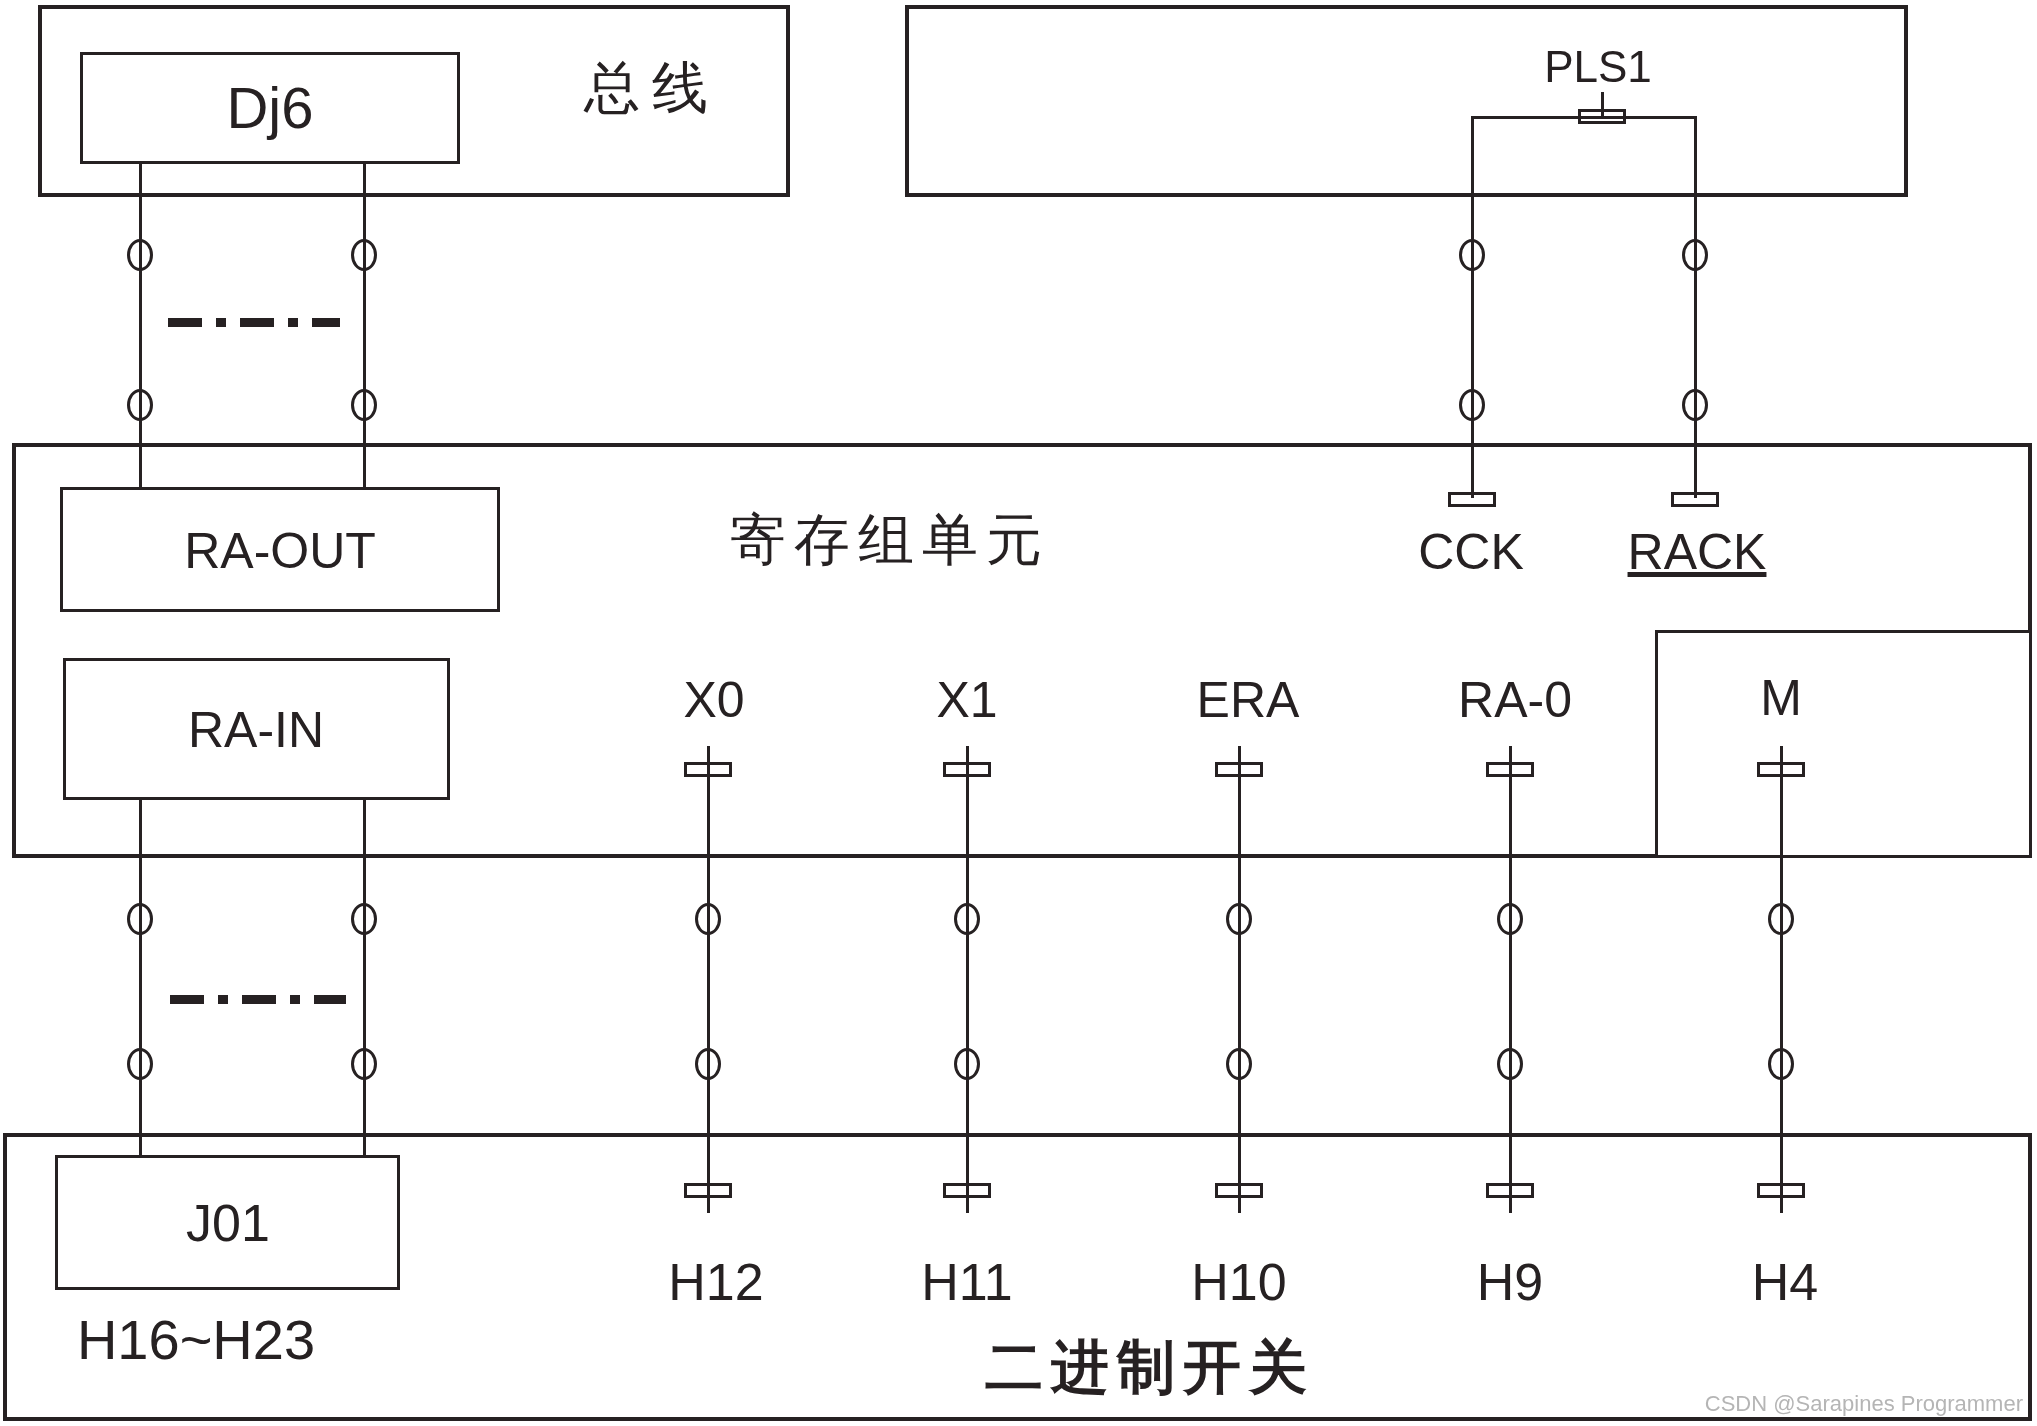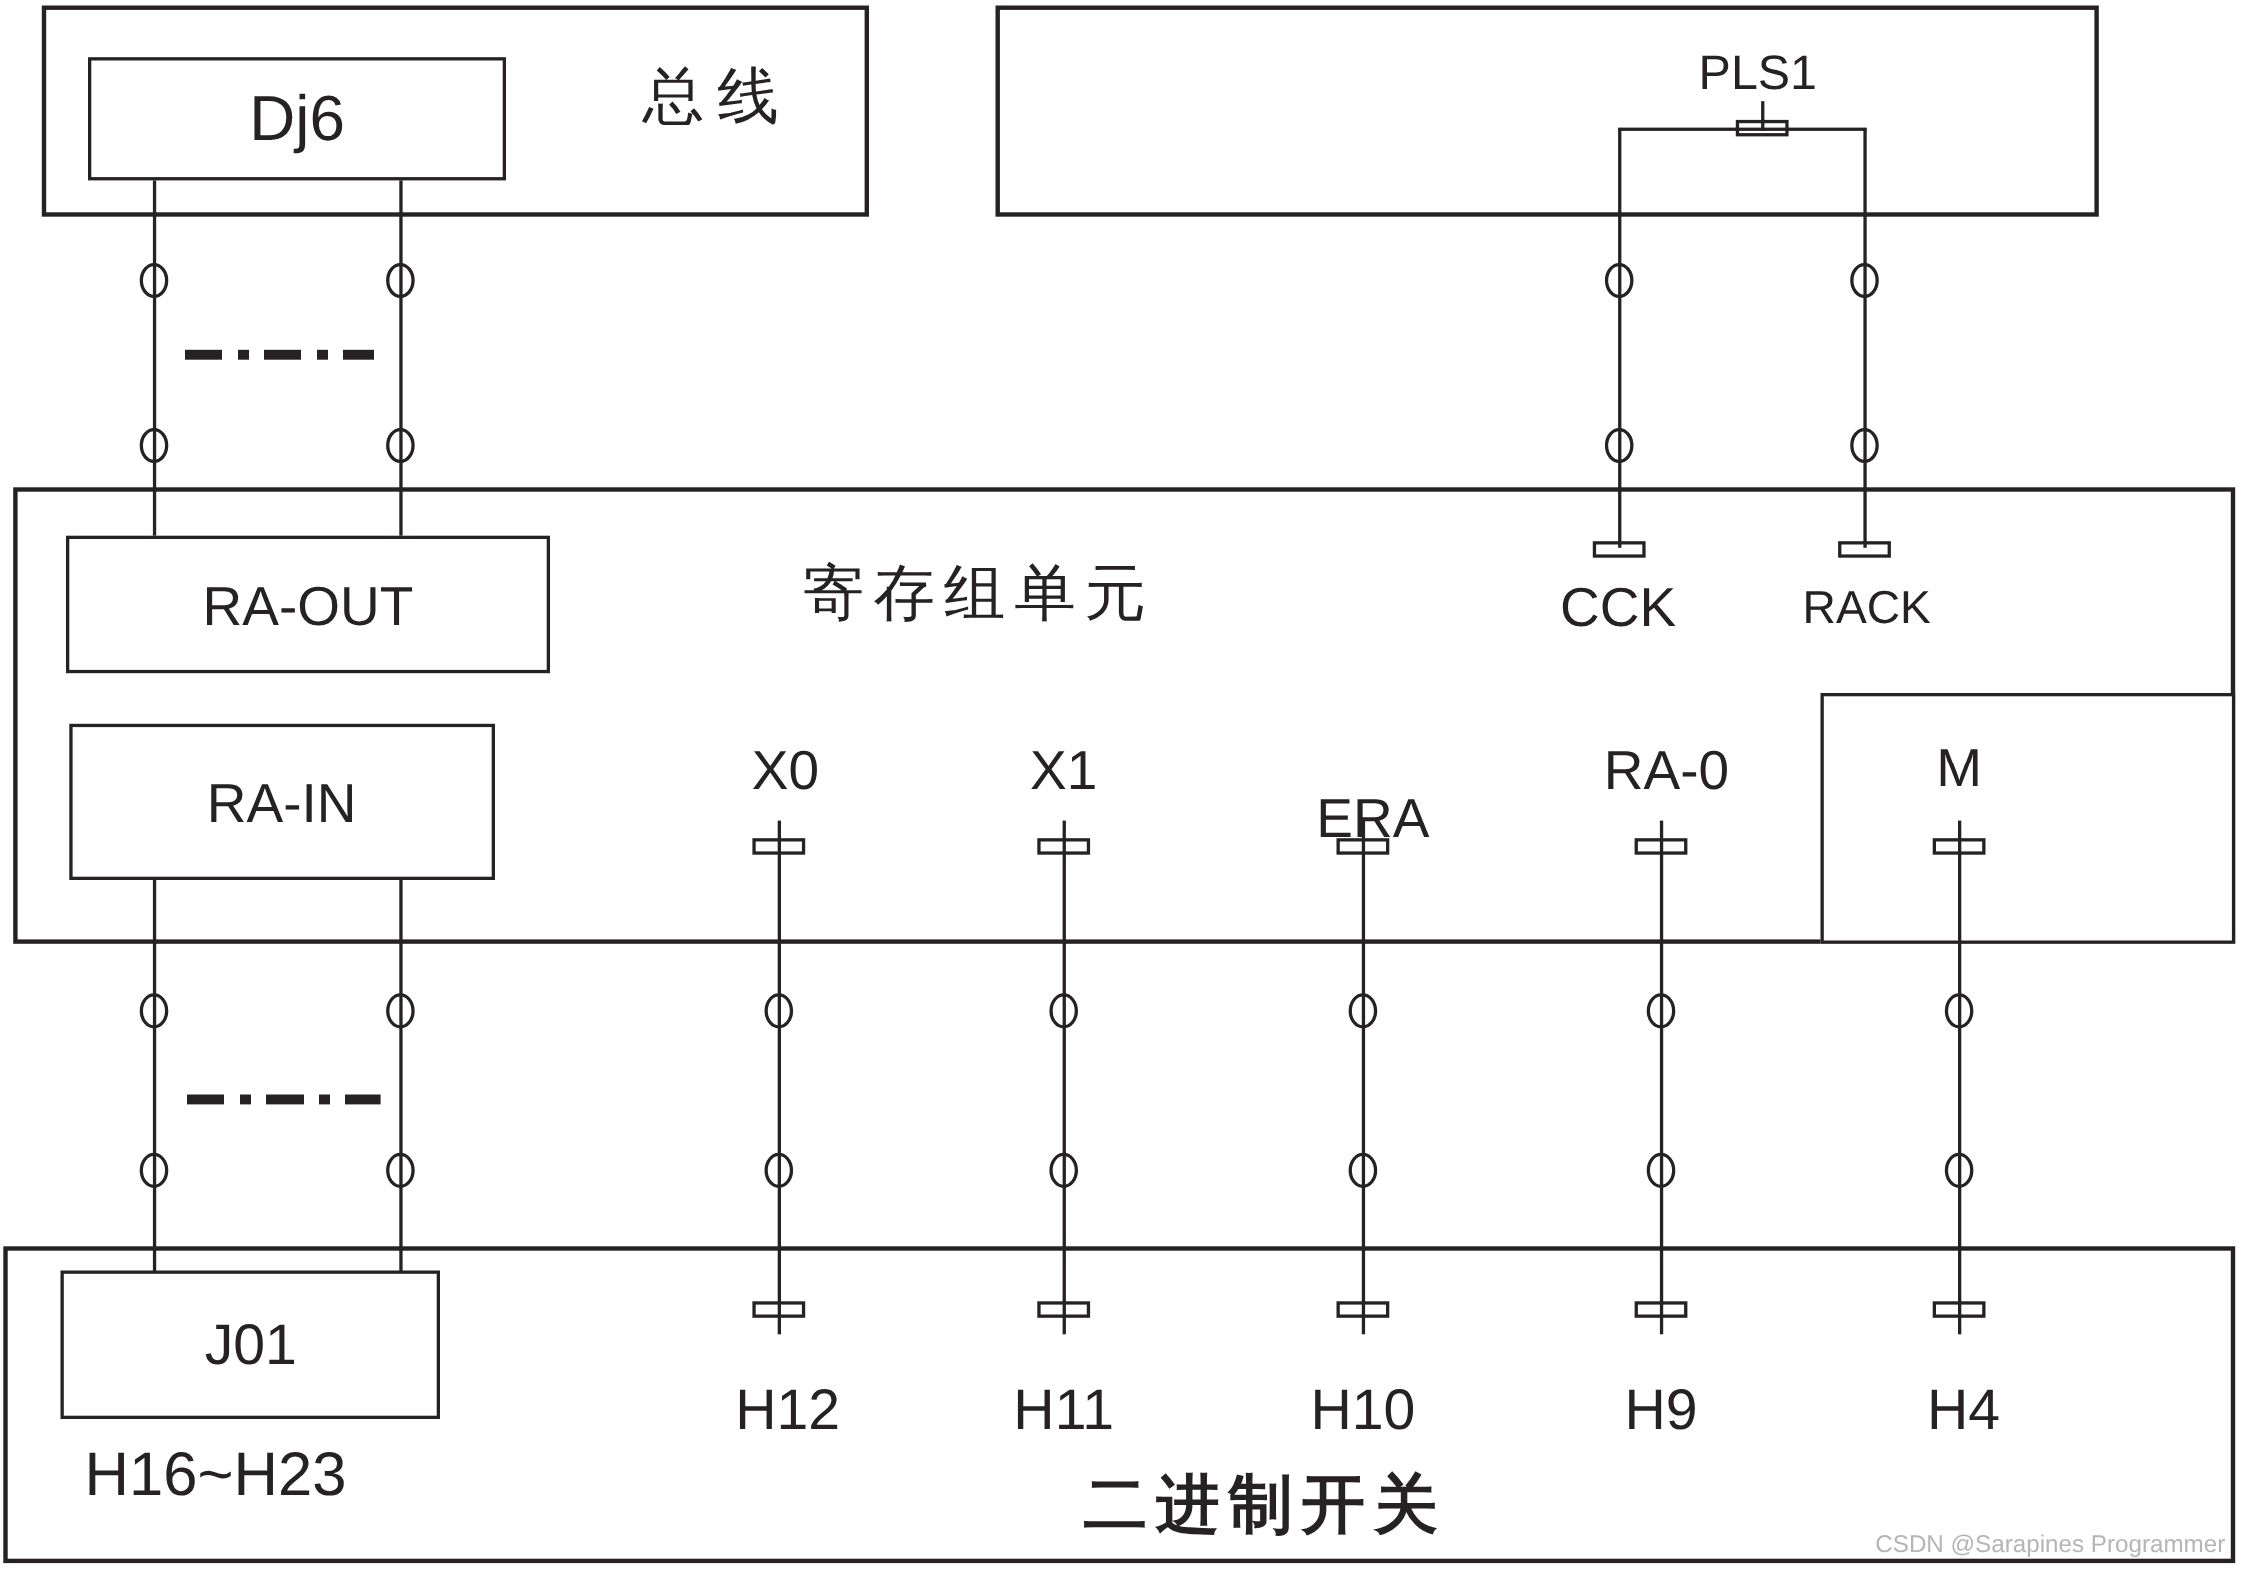--- a/index.html
+++ b/index.html
@@ -100,25 +100,25 @@
 
   <div class="lbl sans" style="left:270px;top:108px;font-size:58px;">Dj6</div>
   <div class="lbl serif" style="left:652px;top:88px;font-size:56px;letter-spacing:12px;">总线</div>
 
   <div class="lbl sans" style="left:1598px;top:67px;font-size:44px;">PLS1</div>
 
   <div class="lbl serif" style="left:890px;top:540px;font-size:56px;letter-spacing:8px;">寄存组单元</div>
   <div class="lbl sans" style="left:280px;top:551px;font-size:50px;">RA-OUT</div>
   <div class="lbl sans" style="left:256px;top:730px;font-size:50px;">RA-IN</div>
   <div class="lbl sans" style="left:1471px;top:552px;font-size:50px;">CCK</div>
-  <div class="lbl sans" style="left:1697px;top:552px;font-size:42px;">RACK</div>
+  <div class="lbl sans" style="left:1697px;top:552px;font-size:50px;text-decoration:underline;">RACK</div>
 
   <div class="lbl sans" style="left:714px;top:700px;font-size:50px;text-align:right;">X0</div>
   <div class="lbl sans" style="left:967px;top:700px;font-size:50px;">X1</div>
-  <div class="lbl sans" style="left:1248px;top:700px;font-size:50px;margin-top:44px;">ERA</div>
+  <div class="lbl sans" style="left:1248px;top:700px;font-size:50px;">ERA</div>
   <div class="lbl sans" style="left:1515px;top:700px;font-size:50px;">RA-0</div>
   <div class="lbl sans" style="left:1781px;top:698px;font-size:50px;">M</div>
 
 
   <div class="lbl sans" style="left:228px;top:1223px;font-size:52px;">J01</div>
   <div class="lbl sans" style="left:196px;top:1340px;font-size:56px;">H16~H23</div>
 
   <div class="lbl sans" style="left:716px;top:1282px;font-size:52px;">H12</div>
   <div class="lbl sans" style="left:967px;top:1282px;font-size:52px;">H11</div>
   <div class="lbl sans" style="left:1239px;top:1282px;font-size:52px;">H10</div>

